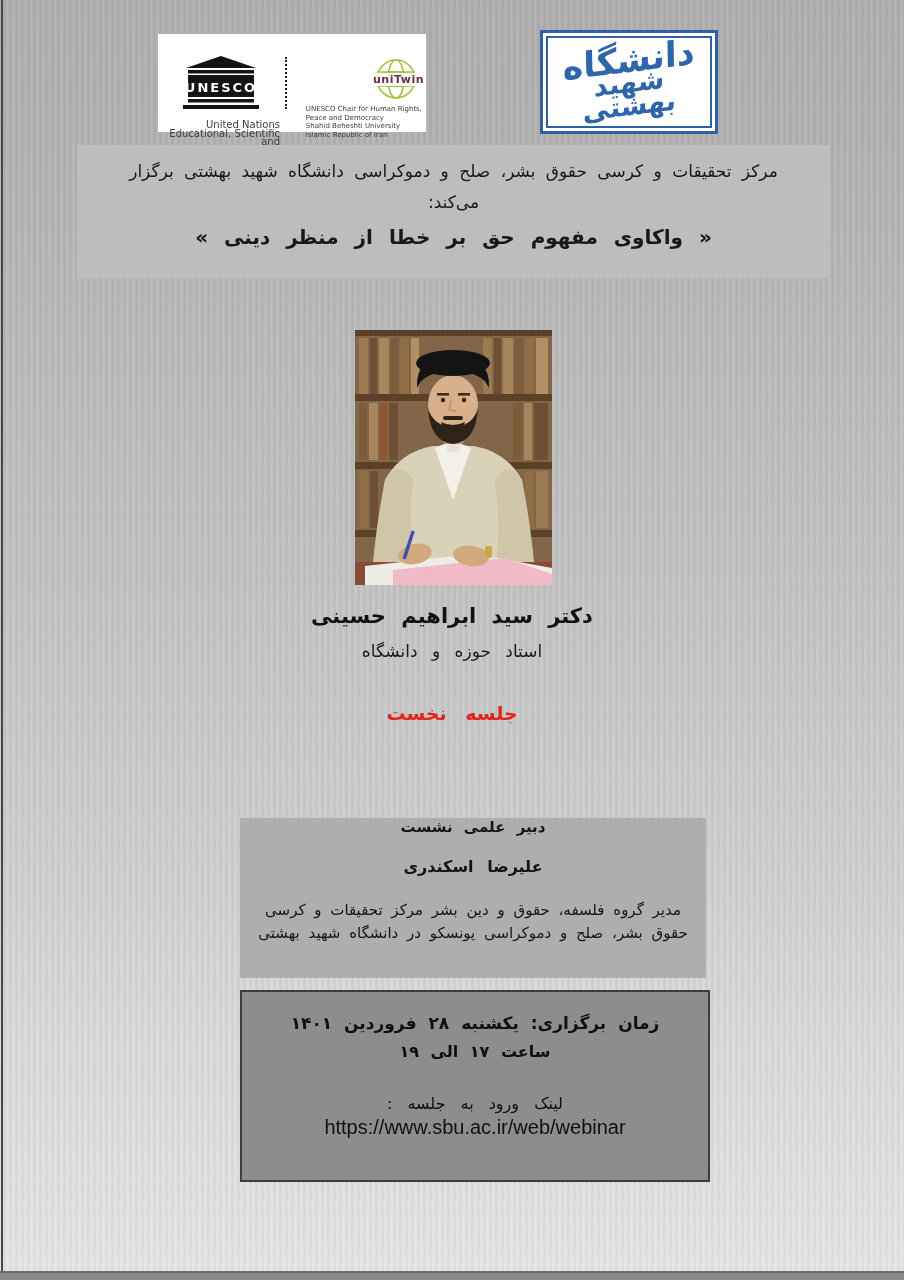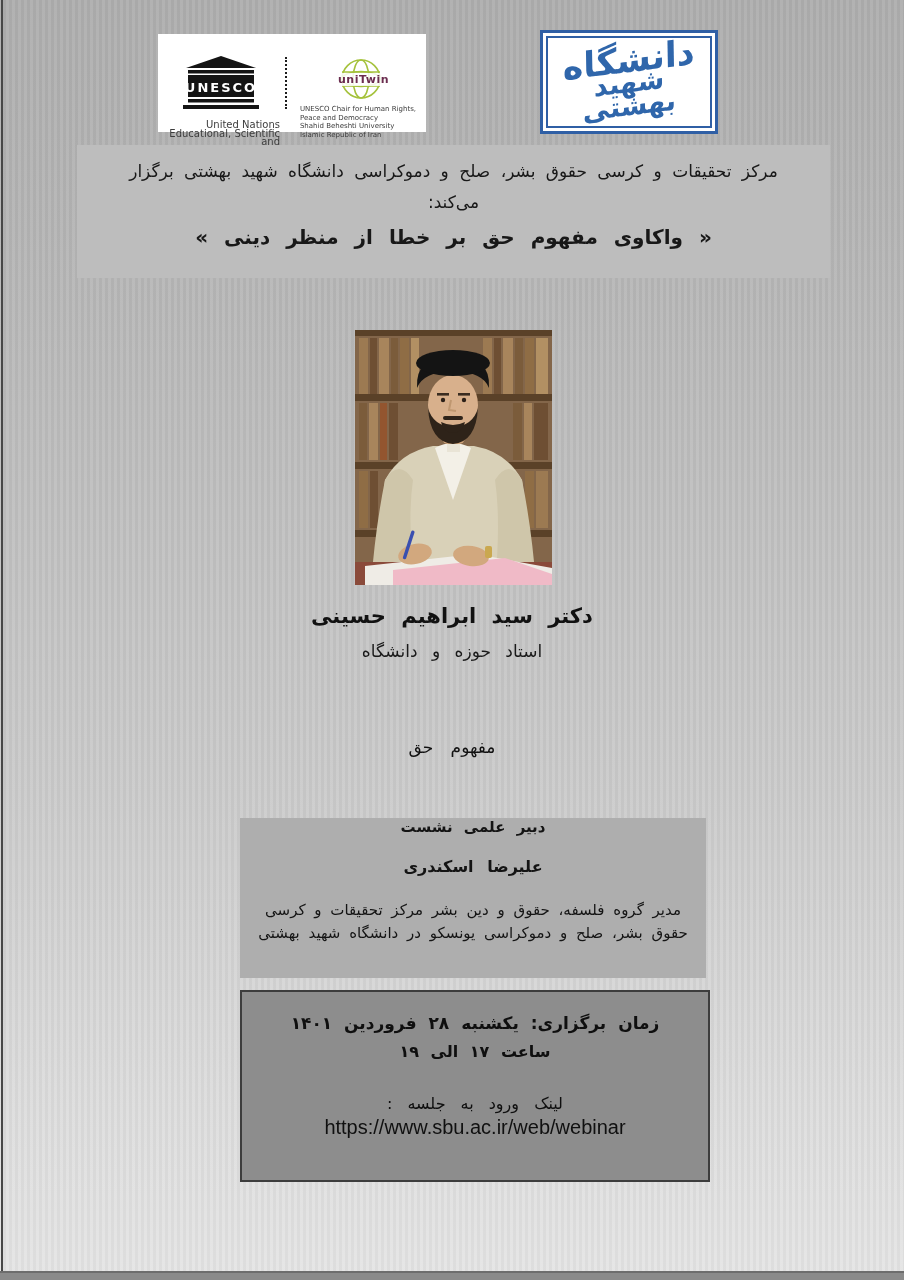--- a/index.html
+++ b/index.html
@@ -19,21 +19,21 @@
   .edge-bottom{position:absolute;left:0;right:0;bottom:0;height:7px;background:#8a8a8a;border-top:2px solid #6d6d6d;}
 
   
   .unesco-box{
     position:absolute;left:158px;top:34px;width:268px;height:98px;
     background:#ffffff;display:flex;align-items:stretch;box-sizing:border-box;padding:21px 4px;
   }
   .unesco-col{width:118px;display:flex;flex-direction:column;align-items:center;}
   .unesco-caption{font-size:10px;line-height:8.5px;color:#3c3c3c;text-align:right;width:100%;margin-top:6px;}
   .dot-divider{border-left:2px dotted #1c1c1c;margin:2px 5px;}
-  .unitwin-col{flex:1;display:flex;flex-direction:column;align-items:center;padding-left:2px;}
+  .unitwin-col{flex:1;display:flex;flex-direction:column;align-items:flex-end;padding-left:2px;}
   .unitwin-logo{position:relative;width:52px;height:48px;margin-left:6px;}
   .unitwin-word{position:absolute;left:2px;top:18px;background:rgba(255,255,255,.85);
     color:#6b2d4f;font-weight:bold;font-size:11px;padding:0 1px;letter-spacing:.5px;}
   .chair-caption{font-size:7px;line-height:8.5px;color:#3c3c3c;text-align:left;margin-top:2px;}
 
   .sbu-box{
     position:absolute;left:540px;top:30px;width:178px;height:104px;
     background:#fff;border:3px solid #2f5fa5;box-sizing:border-box;
     display:flex;align-items:center;justify-content:center;
   }
@@ -228,21 +228,21 @@
 
       <rect x="52" y="200" width="3.4" height="30" rx="1.5" fill="#3a4fb0" transform="rotate(18 54 215)"></rect>
 
       <rect x="130" y="216" width="7" height="12" rx="2" fill="#caa84f"></rect>
     </svg>
   </div>
 
   <div class="centered speaker-name">دکتر سید ابراهیم حسینی</div>
   <div class="centered speaker-role">استاد حوزه و دانشگاه</div>
 
-  <div class="centered session-topic">مفهوم حق</div>
+  <div class="centered session-label" id="session-label" style="color: rgb(226, 37, 27);">جلسه نخست</div>
 
   <div class="secretary-box">
     <div class="secretary-heading">دبیر علمی نشست</div>
     <div class="secretary-name">علیرضا اسکندری</div>
     <div class="secretary-desc">مدیر گروه فلسفه، حقوق و دین بشر مرکز تحقیقات و کرسی حقوق بشر، صلح و دموکراسی یونسکو در دانشگاه شهید بهشتی</div>
   </div>
 
   <div class="schedule-box">
     <div class="schedule-line1">زمان برگزاری: یکشنبه ۲۸ فروردین ۱۴۰۱</div>
     <div class="schedule-line2">ساعت ۱۷ الی ۱۹</div>

